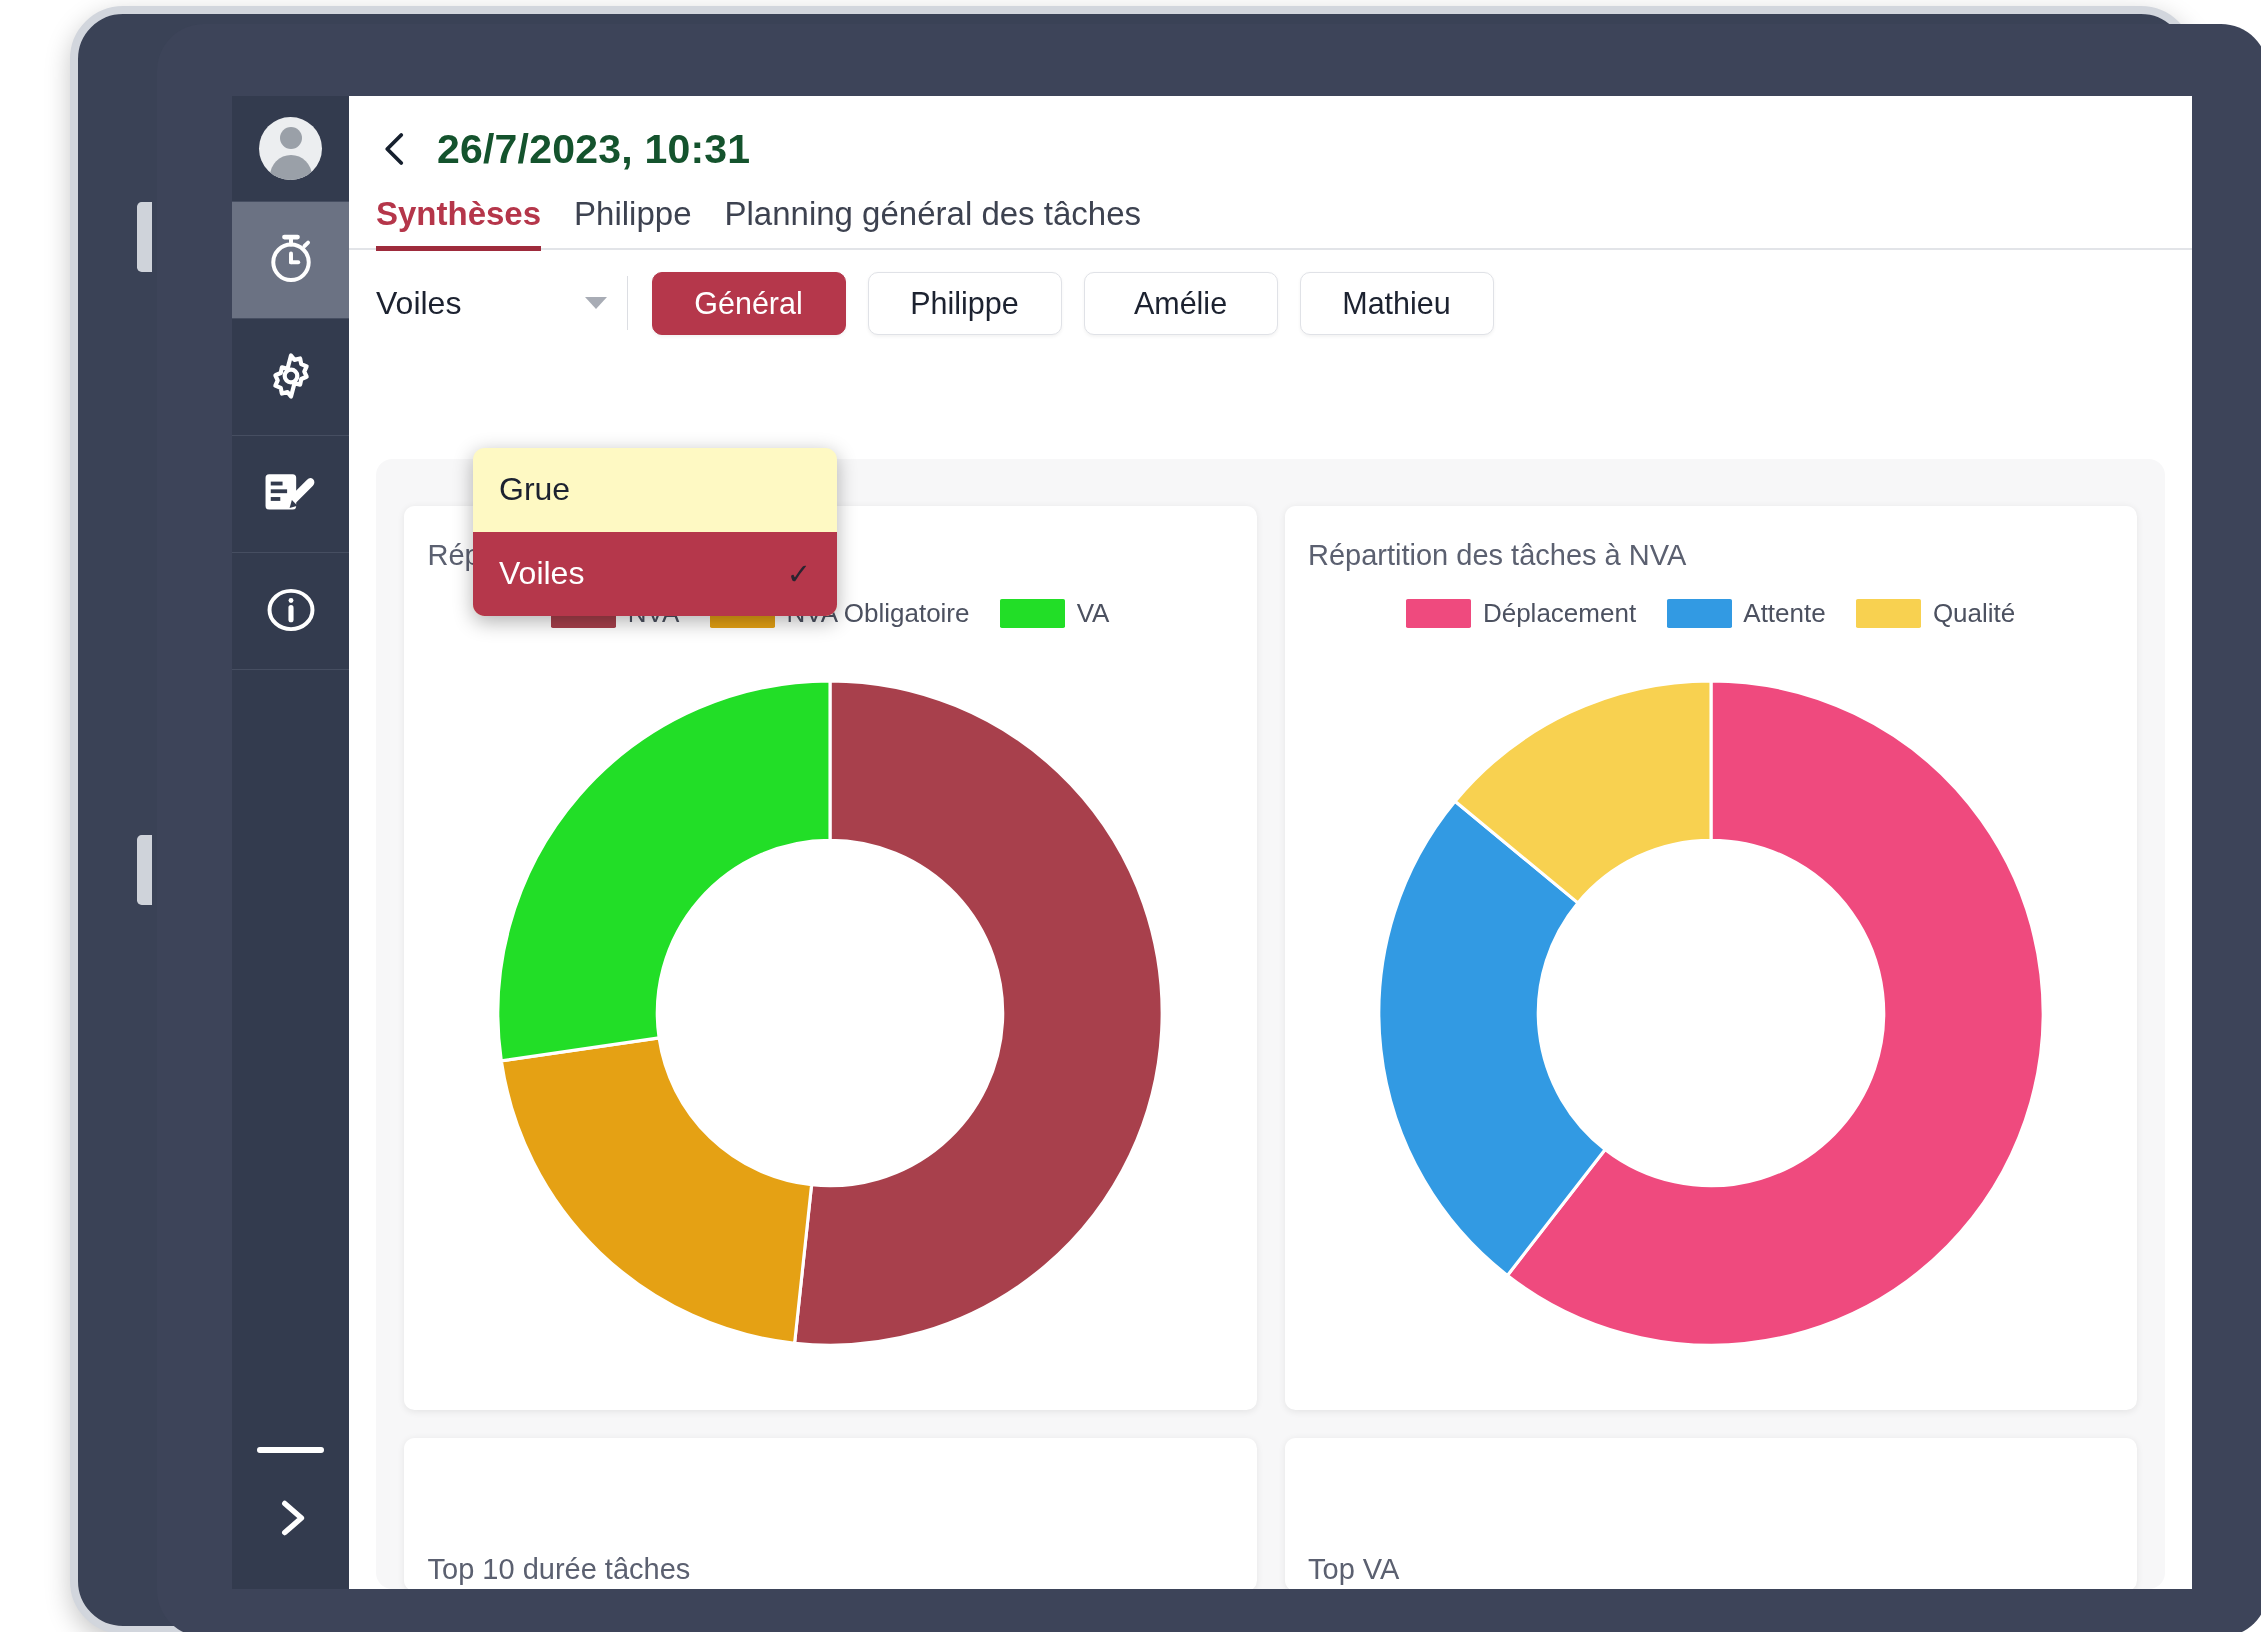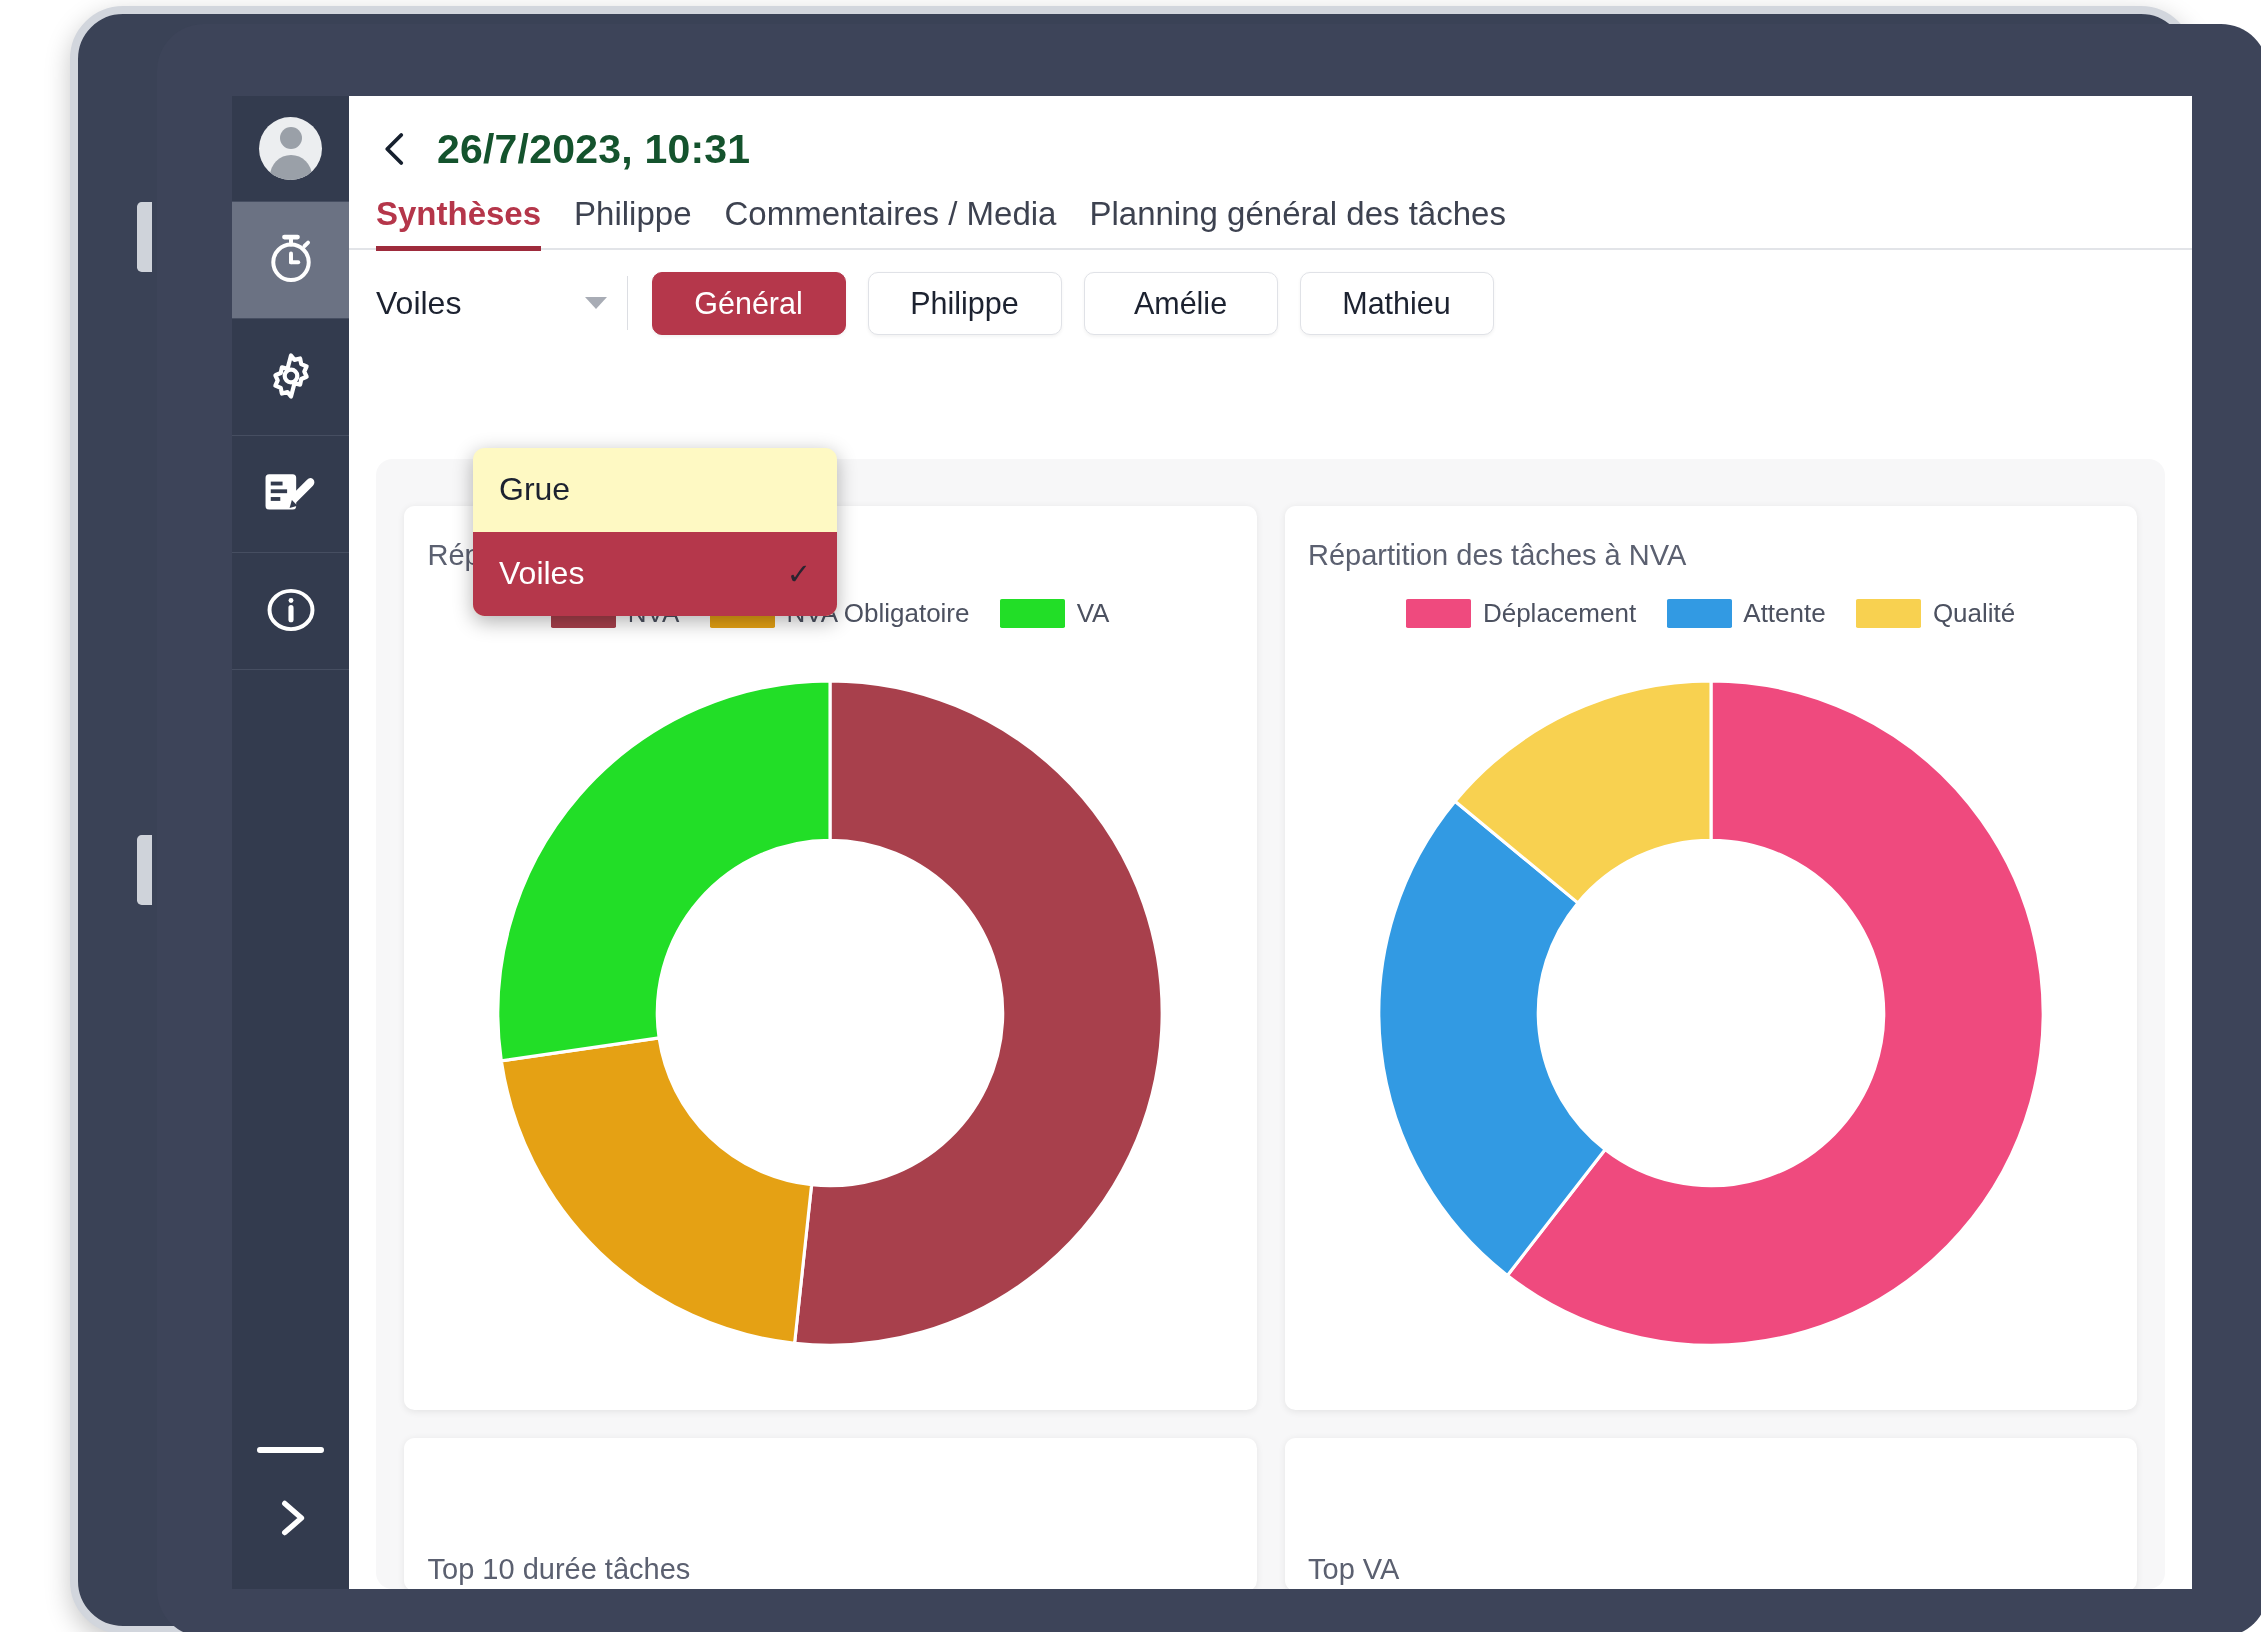--- a/index.html
+++ b/index.html
@@ -253,21 +253,20 @@
           <svg width="42" height="42" viewBox="0 0 24 24" fill="none" stroke="#16202e" stroke-width="2.2" stroke-linecap="round" stroke-linejoin="round">
             <polyline points="15,4 7,12 15,20"></polyline>
           </svg>
         </span>
         <h1 id="page-title">26/7/2023, 10:31</h1>
       </header>
 
       <nav id="tabs">
         <div class="tab active">Synthèses</div>
         <div class="tab">Philippe</div>
-        <div class="tab">Commentaires / Media</div>
         <div class="tab">Planning général des tâches</div>
       </nav>
 
       <div id="filter-row">
         <div id="select-box">
           <span id="select-value">Voiles</span>
           <span class="caret-down"></span>
         </div>
         <div id="person-buttons">
           <button class="pbtn selected">Général</button>

